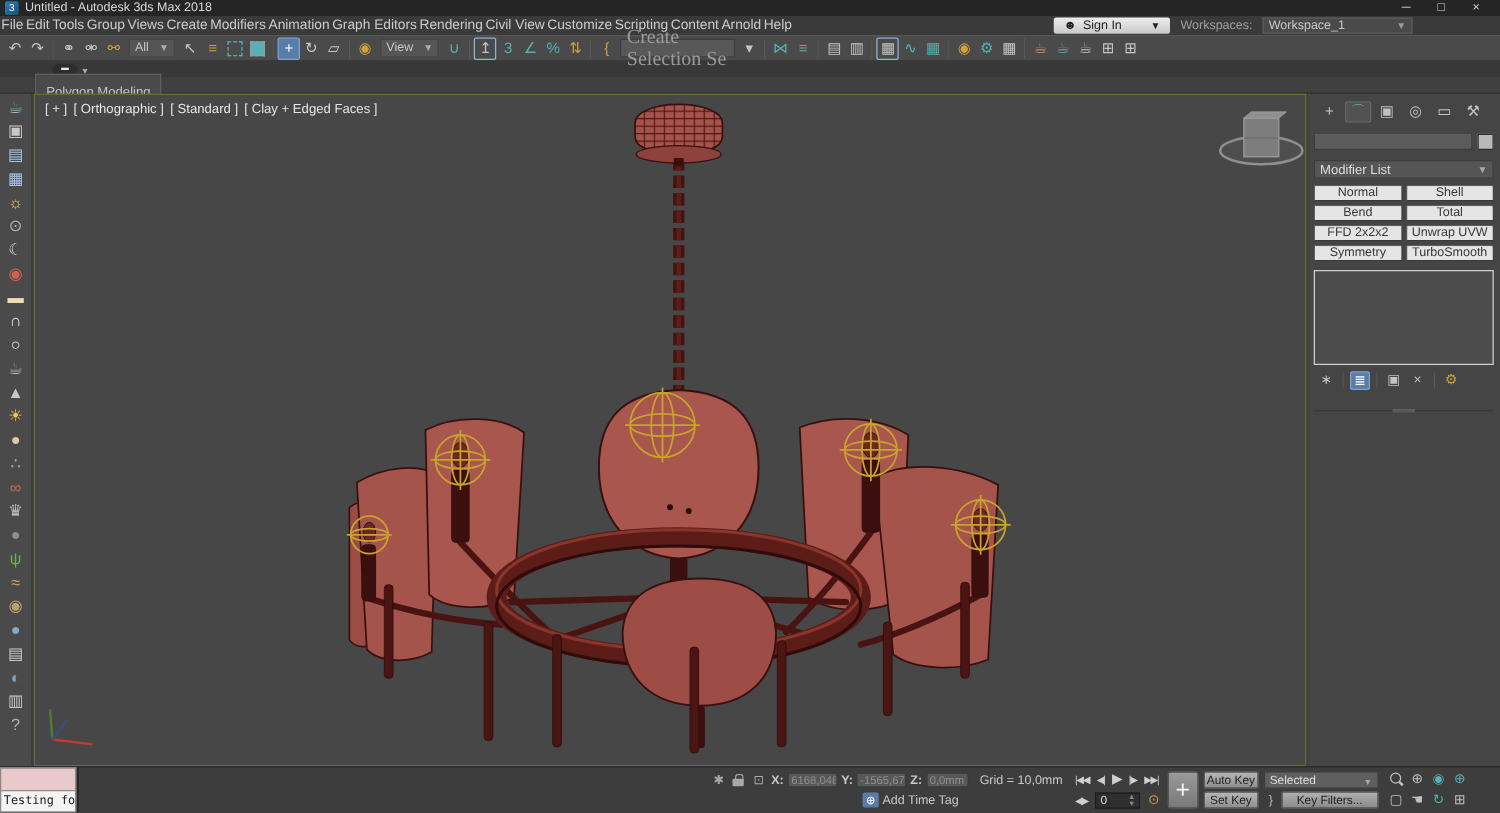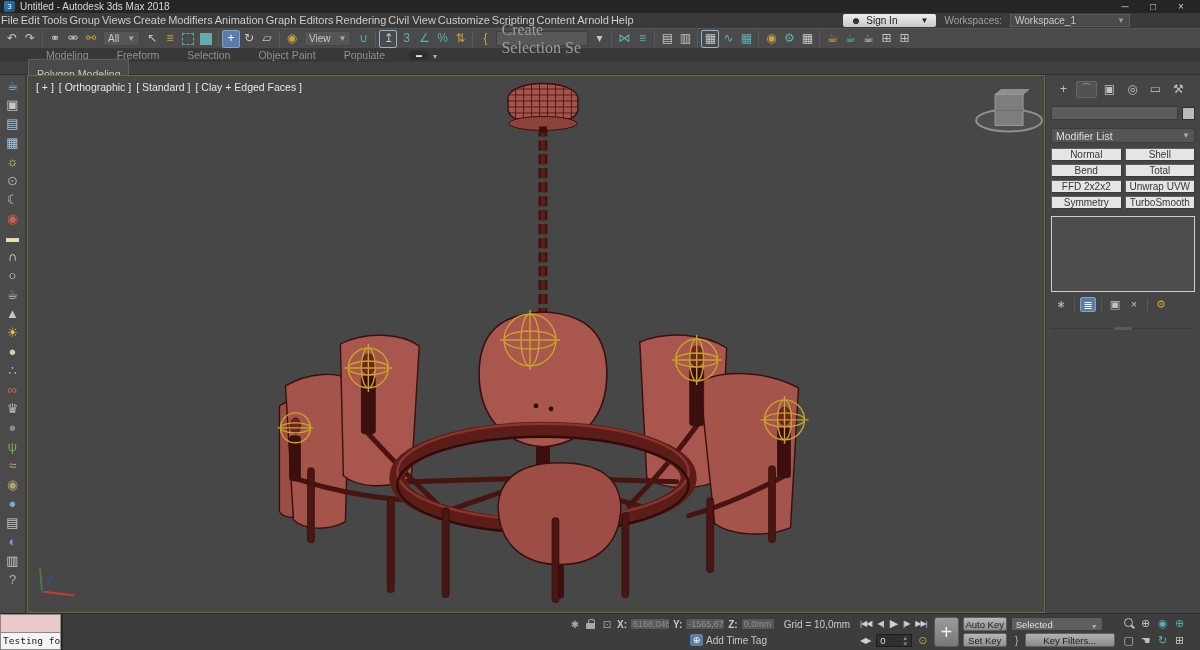--- a/index.html
+++ b/index.html
@@ -126,21 +126,21 @@
     border-radius:3px; color:#f2f2f2; font-size:20px; line-height:28px; text-align:center; }
   .keycol { display:flex; flex-direction:column; gap:2px; }
   .keybtn { width:44px; height:14px; background:linear-gradient(#b6b6b6,#8f8f8f); border:1px solid #5f5f5f;
     border-radius:2px; color:#1d1d1d; font-size:9.5px; line-height:13px; text-align:center; }
   .selcol { display:flex; flex-direction:column; gap:2px; }
   .seldd { width:92px; height:14px; background:#5f5f5f; border:1px solid #3a3a3a; color:#e0e0e0;
     font-size:9.5px; display:flex; align-items:flex-end; padding:0 4px; }
   .seldd .caret { margin-left:auto; font-size:7px; color:#aaa; }
   .kfrow { display:flex; gap:2px; align-items:center; }
   .bracico { color:#b8b8b8; font-size:10px; width:12px; text-align:center; }
-  .kfbtn { width:90px; height:14px; background:linear-gradient(#b0b0b0,#8a8a8a); border:1px solid #5f5f5f;
+  .kfbtn { width:78px; height:14px; background:linear-gradient(#b0b0b0,#8a8a8a); border:1px solid #5f5f5f;
     border-radius:2px; color:#1d1d1d; font-size:9.5px; line-height:13px; text-align:center; }
   .navgrid { display:grid; grid-template-columns:repeat(4,16px); grid-auto-rows:16px; gap:1px; margin-left:2px; }
   .navico { text-align:center; color:#c2c2c2; font-size:11px; line-height:15px; }
   .navico.teal { color:#58b0b2; }
   
   .mag { position:relative; }
   .mag::before { content:""; position:absolute; left:3px; top:2px; width:7px; height:7px;
     border:1.5px solid #c2c2c2; border-radius:50%; }
   .mag::after { content:""; position:absolute; left:10px; top:10px; width:4px; height:1.5px;
     background:#c2c2c2; transform:rotate(45deg); }
@@ -241,28 +241,20 @@
       <span class="tsep"></span>
       <span class="ticon gold">☕</span>
       <span class="ticon teal">☕</span>
       <span class="ticon">☕</span>
       <span class="ticon">⊞</span>
       <span class="ticon">⊞</span>
     </div>
 </div>
 
 <div class="ribbontabs">
-  <div style="display:flex;align-items:flex-end;">
-
-  <span class="rtab">Modeling</span>
-      <span class="rtab">Freeform</span>
-      <span class="rtab">Selection</span>
-      <span class="rtab">Object Paint</span>
-      <span class="rtab">Populate</span>
-    </div>
   <span class="rpill">▬</span>
   <span class="rcaret">▾</span>
 </div>
 <div class="ribbonstrip">
   <span class="pmchip">Polygon Modeling</span>
 </div>
 
 <div class="main">
 
   <div class="leftrail">

